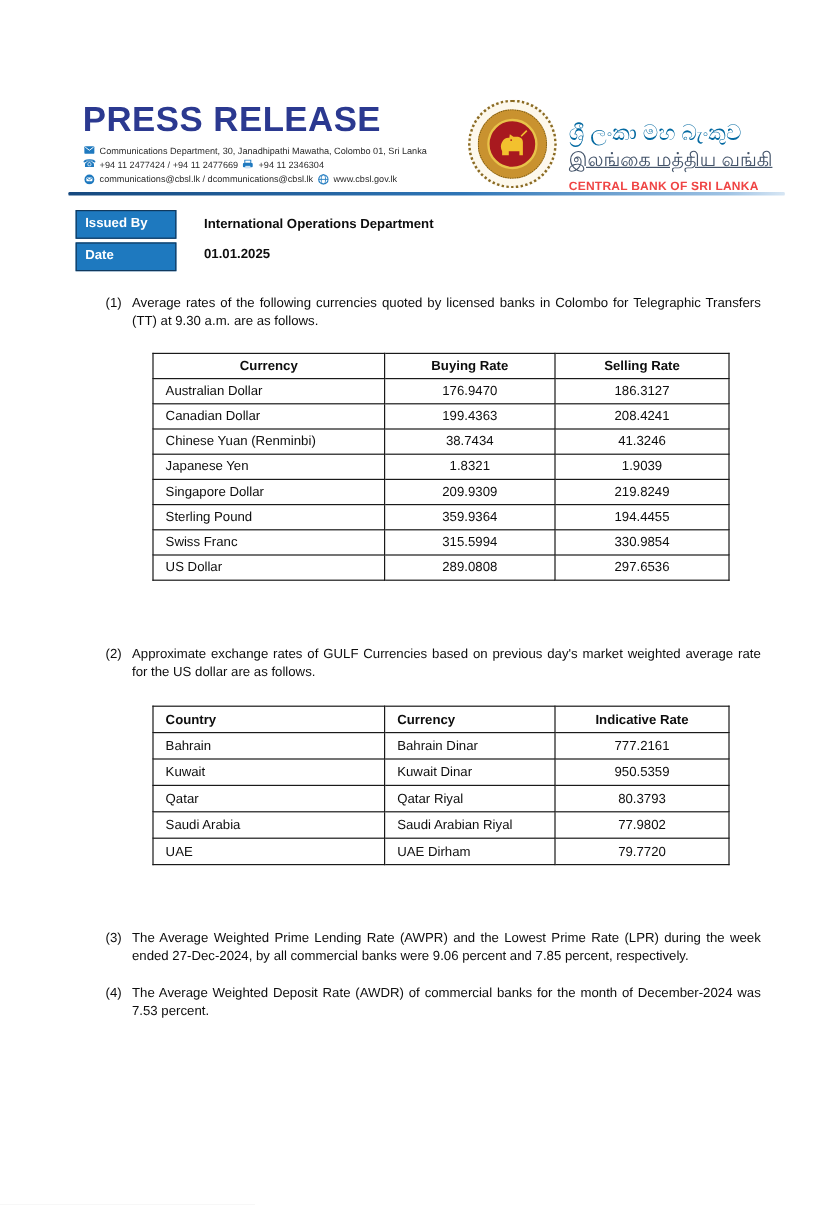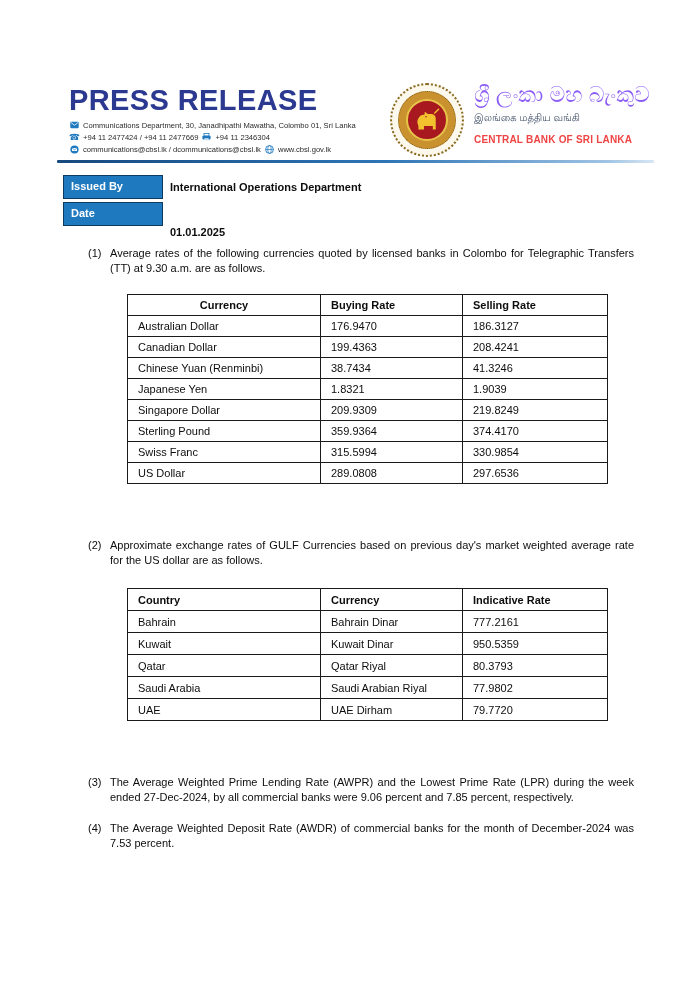--- a/index.html
+++ b/index.html
@@ -32,58 +32,58 @@
     width:58px; height:58px; border-radius:50%;
     background:#c9922f; border:1px dotted #7a5a14;
     display:flex; align-items:center; justify-content:center;
   }
   .seal-inner {
     width:42px; height:42px; border-radius:50%;
     background:#a8191f; border:2px solid #e8c34a;
     display:flex; align-items:center; justify-content:center;
   }
   .bank-names { position:absolute; left:474px; top:85px; }
-  .bank-sinhala { font-size:22px; color:#8b5cf6; line-height:20px; }
-  .bank-tamil   { font-size:10px;   color:#44546a; line-height:18px; margin-top:4px; }
+  .bank-sinhala { font-size:18px; color:#0369a1; line-height:20px;margin-top:16px; }
+  .bank-tamil   { font-size:16px;   color:#44546a; line-height:18px; margin-top:4px;text-decoration:underline; }
   .bank-english { font-size:10px; color:#ef4444; font-weight:bold; letter-spacing:0.2px; margin-top:7px; }
 
   .header-divider {
     position:absolute; left:57px; top:160px; width:597px; height:3px;
     background:linear-gradient(to right,#16497f,#2e75b6 55%,#9fc3e4 92%,#d7e6f4);
     border-radius:1px;
   }
 
   
   .meta-label {
-    position:absolute; left:63px; width:100px; height:24px;
+    position:absolute; left:63px; width:84px; height:24px;
     background:#1e79bf; border:1.6px solid #10395e;
     color:#ffffff; font-size:11px; font-weight:bold;
     line-height:21px; padding-left:7px;
   }
   .meta-value {
     position:absolute; left:170px; height:24px;
     font-size:11px; font-weight:bold; color:#0d0d0d; line-height:24px;
   }
   .issued-label { top:175px; } .issued-value { top:175px;text-align:right; }
-  .date-label   { top:202px; } .date-value   { top:220px; }
+  .date-label   { top:202px; } .date-value   { top:200px; }
 
   
   .para { position:absolute; left:88px; width:546px; display:flex; font-size:11px; line-height:14.6px; color:#0d0d0d; }
   .para-num { width:22px; flex-shrink:0; }
   .para-text { flex:1; text-align:justify; }
   .para1 { top:246px; } .para2 { top:538px; } .para3 { top:775px; } .para4 { top:821px; }
 
   
   table { position:absolute; left:127px; border-collapse:collapse; font-size:11px; color:#0d0d0d; table-layout:fixed; }
   .rates-table { top:294px; width:480px; }
   .gulf-table  { top:588px; width:480px; }
   th, td { border:1.4px solid #1a1a1a; height:21px; padding:0 10px; overflow:hidden; white-space:nowrap; }
   .gulf-table th, .gulf-table td { height:22px; }
   th { font-weight:bold; }
-  .al { text-align:left; } .ac { text-align:center; } .ar { text-align:left; }
+  .al { text-align:left; } .ac { text-align:center; } .ar { text-align:center; }
   .col-c1 { width:193px; } .col-c2 { width:142px; } .col-c3 { width:145px; }
 </style>
 </head>
 <body>
 
 <div class="page">
 
   <div class="press-title">PRESS RELEASE</div>
 
   <div class="contact-block">
@@ -193,21 +193,21 @@
       <td class="ar">1.9039</td>
     </tr>
     <tr>
       <td class="al">Singapore Dollar</td>
       <td class="ar">209.9309</td>
       <td class="ar">219.8249</td>
     </tr>
     <tr>
       <td class="al">Sterling Pound</td>
       <td class="ar">359.9364</td>
-      <td class="ar">374.4170</td>
+      <td class="ar">194.4455</td>
     </tr>
     <tr>
       <td class="al">Swiss Franc</td>
       <td class="ar">315.5994</td>
       <td class="ar">330.9854</td>
     </tr>
     <tr>
       <td class="al">US Dollar</td>
       <td class="ar">289.0808</td>
       <td class="ar">297.6536</td>

